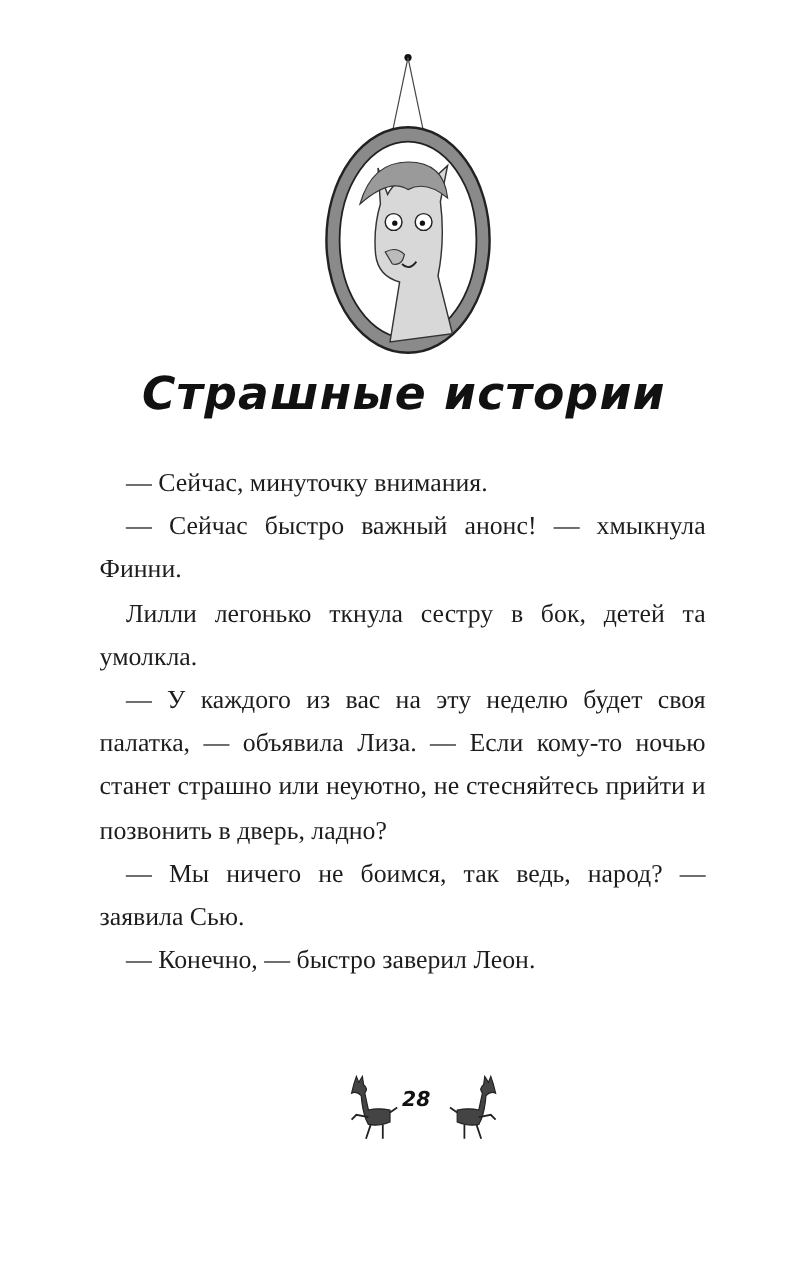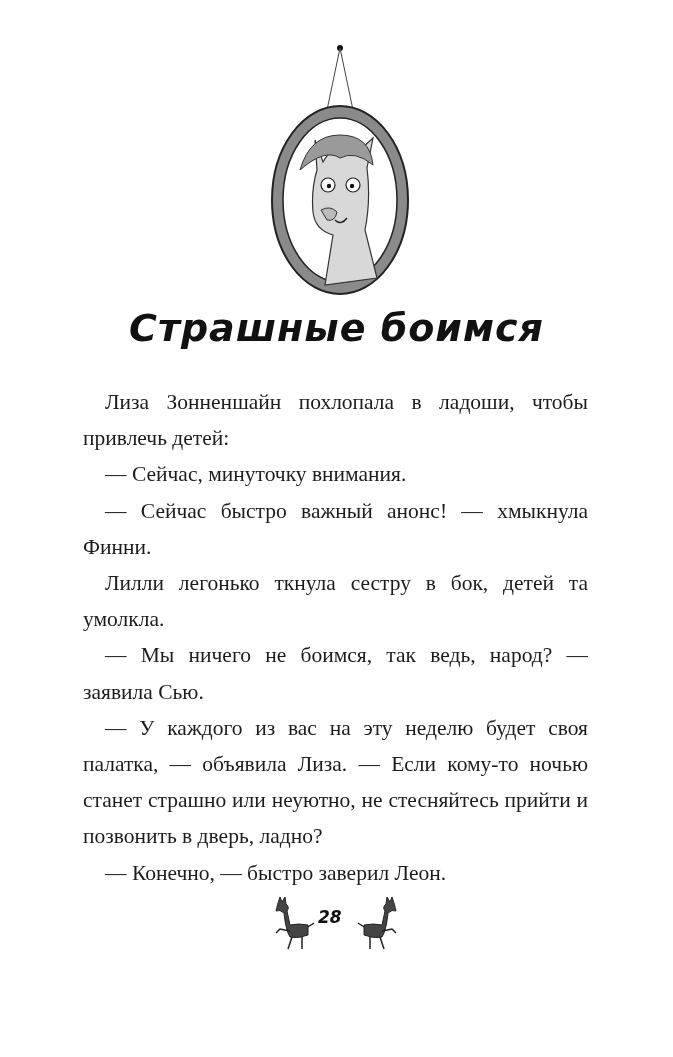--- a/index.html
+++ b/index.html
@@ -2,21 +2,21 @@
 <html><head>
 <meta charset="utf-8">
 <style>
   html, body { margin:0; padding:0; background:#ffffff; }
   body { width:673px; height:1057px; position:relative; overflow:hidden; font-family:"DejaVu Serif", serif; color:#1a1a1a; }
   .illustration { position:absolute; left:255px; top:40px; width:170px; height:260px; }
   .chapter-title { position:absolute; left:0; top:306px; width:673px; text-align:center; font-family:"DejaVu Sans", sans-serif; font-size:38px; font-weight:bold; letter-spacing:1px; font-style:italic; color:#111; }
   .body-text { position:absolute; left:83px; top:384px; width:505px; font-family:"Liberation Serif", serif; font-size:21.5px; line-height:36.2px; color:#1c1c1c; }
   .para { margin:0; text-align:justify; text-align-last:left; }
   .para.indent { text-indent:22px; }
-  .footer { position:absolute; left:0; top:895px; width:553px; height:60px; }
+  .footer { position:absolute; left:17px; top:895px; width:553px; height:60px; }
   .page-number { position:absolute; left:318px; top:12px; font-family:"DejaVu Sans", sans-serif; font-size:17px; font-weight:bold; font-style:italic; color:#111; }
   .llama-left { position:absolute; left:268px; top:0; width:50px; height:56px; }
   .llama-right { position:absolute; left:354px; top:0; width:50px; height:56px; }
 </style>
 </head>
 <body>
 
 <div class="illustration">
   <svg width="170" height="260" viewBox="0 0 170 260">
     <circle cx="85" cy="8" r="3" fill="#111"></circle>
@@ -28,29 +28,28 @@
     <path d="M45 130 Q55 95 85 95 Q115 95 118 125 Q100 110 85 118 Q70 108 45 130 Z" fill="#9a9a9a" stroke="#333" stroke-width="1"></path>
     <circle cx="73" cy="145" r="7" fill="#fff" stroke="#222" stroke-width="1.2"></circle>
     <circle cx="74" cy="146" r="2.2" fill="#111"></circle>
     <circle cx="98" cy="145" r="7" fill="#fff" stroke="#222" stroke-width="1.2"></circle>
     <circle cx="97" cy="146" r="2.2" fill="#111"></circle>
     <path d="M66 170 Q75 165 82 172 Q80 182 72 180 Z" fill="#bbb" stroke="#333" stroke-width="1"></path>
     <path d="M80 180 Q86 186 92 178" fill="none" stroke="#222" stroke-width="1.5"></path>
   </svg>
 </div>
 
-<div class="chapter-title">Страшные боимся</div>
+<div class="chapter-title">Страшные истории</div>
 
 <div class="body-text">
-  <p class="para indent">Лиза Зонненшайн похлопала в ладоши, чтобы привлечь детей:</p>
   <p class="para indent">— Сейчас, минуточку внимания.</p>
   <p class="para indent">— Сейчас быстро важный анонс! — хмыкнула Финни.</p>
   <p class="para indent">Лилли легонько ткнула сестру в бок, детей та умолкла.</p>
+  <p class="para indent">— У каждого из вас на эту неделю будет своя палатка, — объявила Лиза. — Если кому-то ночью станет страшно или неуютно, не стесняйтесь прийти и позвонить в дверь, ладно?</p>
   <p class="para indent">— Мы ничего не боимся, так ведь, народ? — заявила Сью.</p>
-  <p class="para indent">— У каждого из вас на эту неделю будет своя палатка, — объявила Лиза. — Если кому-то ночью станет страшно или неуютно, не стесняйтесь прийти и позвонить в дверь, ладно?</p>
   <p class="para indent">— Конечно, — быстро заверил Леон.</p>
 </div>
 
 <div class="footer">
   <svg class="llama-left" viewBox="0 0 50 56">
     <path d="M10 8 L12 2 L14 7 L17 2 L18 9 Q22 12 19 16 L22 30 Q30 28 40 30 L40 40 Q30 44 22 42 L20 38 Q17 30 16 18 Q12 14 8 16 Z" fill="#444" stroke="#222" stroke-width="1"></path>
     <path d="M24 42 L20 54 M34 42 L34 54 M40 32 L46 28 M22 36 L12 34 L8 38" stroke="#222" stroke-width="1.5" fill="none"></path>
   </svg>
   <div class="page-number">28</div>
   <svg class="llama-right" viewBox="0 0 50 56">

